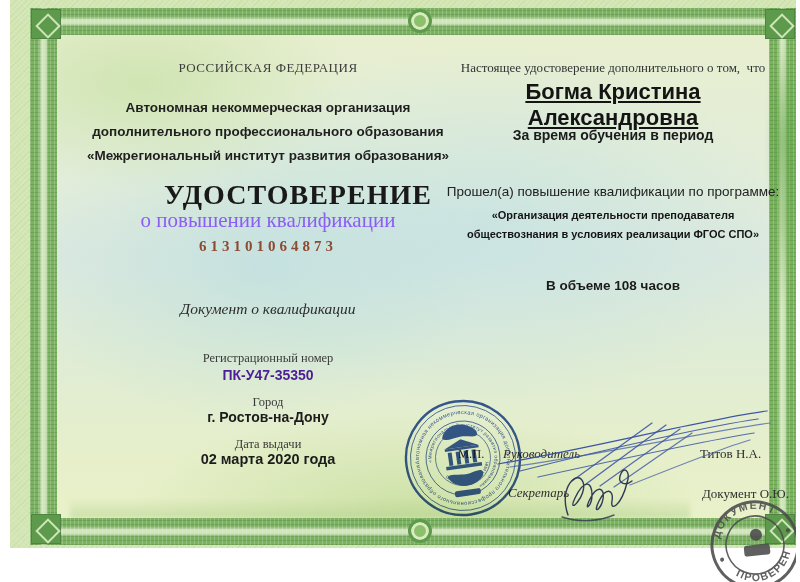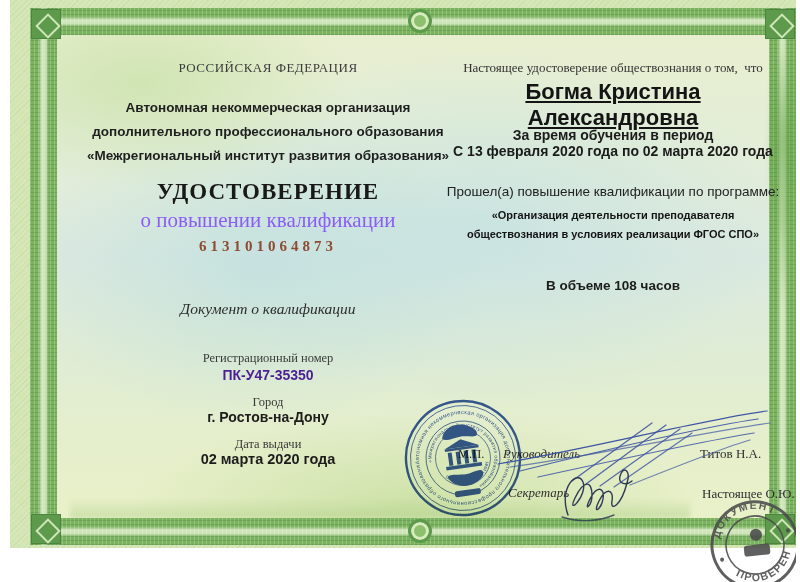--- a/index.html
+++ b/index.html
@@ -52,21 +52,21 @@
   .ghost-pink{left:178px;top:76px;width:158px;height:11px;opacity:.30;
       background:repeating-linear-gradient(90deg,rgba(205,125,145,.45) 0 9px,rgba(205,125,145,.05) 9px 15px);}
   
   .txt{position:absolute;text-align:center;color:#222;}
   .serif{font-family:"Liberation Serif",serif;}
   .col-left{left:50px;width:436px;}
   .col-right{left:445px;width:336px;}
   .country{top:60px;font-size:13px;letter-spacing:.5px;color:#3b3b3b;}
   .orgline{font-size:13.5px;font-weight:600;color:#1f1f1f;}
   .org1{top:100px;} .org2{top:124px;} .org3{top:148px;}
-  .doctitle{top:179px;font-size:23px;font-weight:bold;letter-spacing:1px;color:#191919;}
+  .doctitle{top:179px;font-size:28px;font-weight:bold;letter-spacing:1px;color:#191919;padding-left:30px;}
   .docsub{top:208px;font-size:21px;color:#8b5cf6;}
   .blanknum{top:238px;font-size:15px;font-weight:bold;letter-spacing:4px;color:#8d4b32;}
   .dockind{top:300px;font-size:15.5px;font-style:italic;color:#2d2d2d;}
   .small-label{font-size:12.5px;color:#3a3a3a;}
   .reglabel{top:351px;} .regnum{top:367px;font-size:14px;font-weight:bold;color:#4c1d95;}
   .citylabel{top:395px;} .cityval{top:409px;font-size:14px;font-weight:bold;color:#1c1c1c;}
   .datelabel{top:437px;} .dateval{top:451px;font-size:14.5px;font-weight:bold;color:#1c1c1c;}
   .statement{top:60px;font-size:13px;color:#333;white-space:pre-wrap;}
   .holder{top:79px;font-size:22px;font-weight:bold;color:#141414;text-decoration:underline;}
   .period1{top:127px;font-size:14px;font-weight:bold;color:#1b1b1b;}
@@ -136,33 +136,32 @@
   <div class="txt serif col-left docsub">о повышении квалификации</div>
   <div class="txt serif col-left blanknum">613101064873</div>
   <div class="txt serif col-left dockind">Документ о квалификации</div>
   <div class="txt serif col-left small-label reglabel">Регистрационный номер</div>
   <div class="txt col-left regnum">ПК-У47-35350</div>
   <div class="txt serif col-left small-label citylabel">Город</div>
   <div class="txt col-left cityval">г. Ростов-на-Дону</div>
   <div class="txt serif col-left small-label datelabel">Дата выдачи</div>
   <div class="txt col-left dateval">02 марта 2020 года</div>
 
-  <div class="txt serif col-right statement">Настоящее удостоверение обществознания о том,  что</div>
+  <div class="txt serif col-right statement">Настоящее удостоверение дополнительного о том,  что</div>
   <div class="txt col-right holder">Богма Кристина Александровна</div>
   <div class="txt col-right period1">За время обучения в период</div>
-  <div class="txt col-right period2">С 13 февраля 2020 года по 02 марта 2020 года</div>
   <div class="txt col-right programintro">Прошел(а) повышение квалификации по программе:</div>
   <div class="txt col-right programname">«Организация деятельности преподавателя обществознания в условиях реализации ФГОС СПО»</div>
   <div class="txt col-right hours">В объеме 108 часов</div>
 
   <div class="sig-label mp">М.П.</div>
   <div class="sig-label it headlbl">Руководитель</div>
   <div class="sig-label headname">Титов Н.А.</div>
   <div class="sig-label it seclbl">Секретарь</div>
-  <div class="sig-label secname">Настоящее О.Ю.</div>
+  <div class="sig-label secname">Документ О.Ю.</div>
 
   <svg class="sealsvg" width="130" height="130" viewBox="0 0 130 130">
     <defs>
       <path id="sealOuterPath" d="M65,65 m-44,0 a44,44 0 1,1 88,0 a44,44 0 1,1 -88,0"></path>
       <path id="sealInnerPath" d="M65,65 m-31.5,0 a31.5,31.5 0 1,1 63,0 a31.5,31.5 0 1,1 -63,0"></path>
       <path id="sealNumPath" d="M65,65 m-26,0 a26,26 0 1,0 52,0"></path>
     </defs>
     <g stroke="#2b4fa3" fill="none">
       <circle cx="65" cy="65" r="57" stroke-width="2.4"></circle>
       <circle cx="65" cy="65" r="52.5" stroke-width="0.8"></circle>

